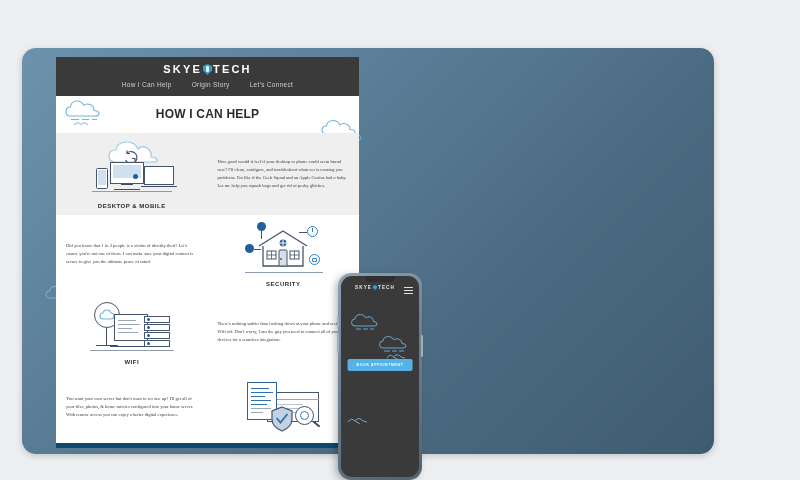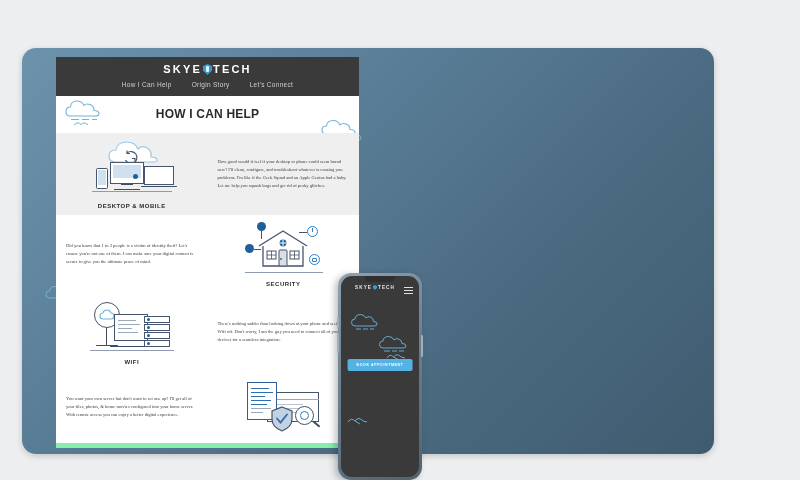--- a/index.html
+++ b/index.html
@@ -14,21 +14,21 @@
   .device-frame{
     position:absolute;left:22px;top:48px;width:692px;height:406px;
     border-radius:14px;
     background:linear-gradient(135deg,#6d93ac 0%,#5d819b 30%,#4b6b82 65%,#3f5b70 100%);
     box-shadow:0 2px 6px rgba(0,0,0,.18);
   }
 
   
   .site{
     position:absolute;left:56px;top:57px;width:303px;height:391px;
-    background:#86efac;overflow:hidden;
+    background:#0c4a6e;overflow:hidden;
   }
 
   
   .site-header{
     height:39px;background:#3a3a3a;position:relative;
   }
   .logo{
     position:absolute;left:0;right:0;top:6px;
     text-align:center;color:#ffffff;
     font-size:11px;font-weight:700;letter-spacing:2.2px;

